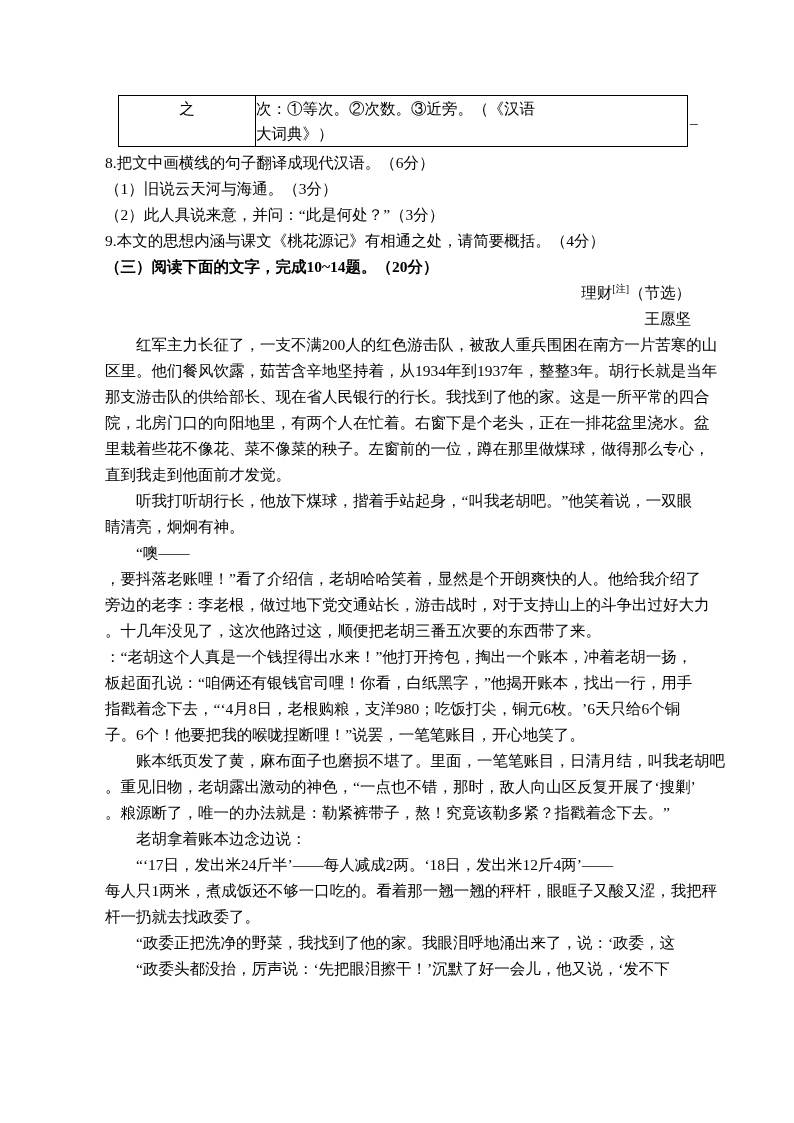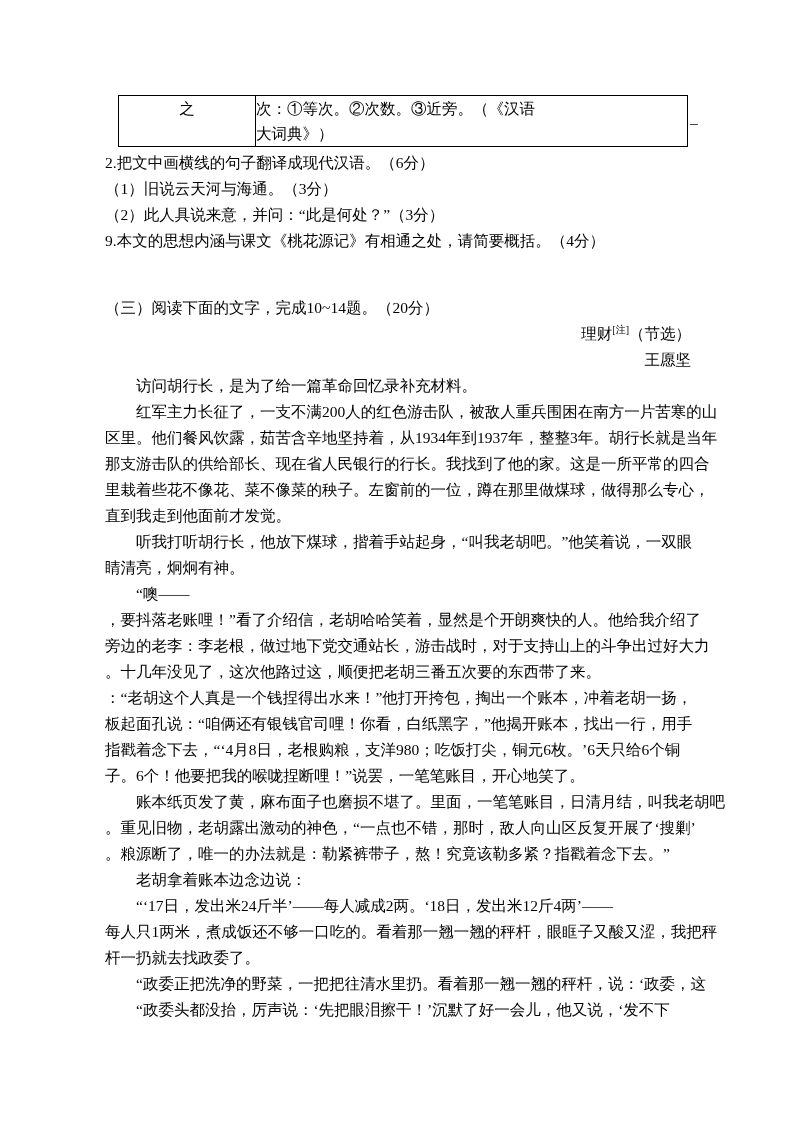--- a/index.html
+++ b/index.html
@@ -39,21 +39,21 @@
     left:585px; top:14px;
     font-size:15.5px;
   }
   .line {
     font-size:15.5px;
     line-height:26px;
     white-space:nowrap;
     overflow:visible;
   }
   .indent { text-indent:31px; }
-  .bold { font-weight:normal;margin-top:41px; }
+  .bold { font-weight:bold; }
   .center { text-align:right; }
   .block { margin-top:3px; }
   sup.note {
     font-size:10px;
     vertical-align:super;
     line-height:0;
   }
 </style>
 </head>
 <body>
@@ -71,46 +71,46 @@
             <div>大词典》）</div>
           </td>
         </tr>
       </tbody>
         </table>
       <span class="stray-underscore">_</span>
     </div>
 
     <div class="block">
 
-        <div class="line">2.把文中画横线的句子翻译成现代汉语。（6分）</div>
+        <div class="line">8.把文中画横线的句子翻译成现代汉语。（6分）</div>
 
         <div class="line">（1）旧说云天河与海通。（3分）</div>
 
         <div class="line">（2）此人具说来意，并问：“此是何处？”（3分）</div>
 
         <div class="line">9.本文的思想内涵与课文《桃花源记》有相通之处，请简要概括。（4分）</div>
 
         <div class="line bold">（三）阅读下面的文字，完成10~14题。（20分）</div>
       </div>
 
     <div class="line center">
       <span>理财</span><sup class="note">[注]</sup><span>（节选）</span>
     </div>
     <div class="line center">王愿坚</div>
 
     <div>
 
-        <div class="line indent">访问胡行长，是为了给一篇革命回忆录补充材料。</div>
 
         <div class="line indent">红军主力长征了，一支不满200人的红色游击队，被敌人重兵围困在南方一片苦寒的山</div>
 
         <div class="line">区里。他们餐风饮露，茹苦含辛地坚持着，从1934年到1937年，整整3年。胡行长就是当年</div>
 
         <div class="line">那支游击队的供给部长、现在省人民银行的行长。我找到了他的家。这是一所平常的四合</div>
 
+        <div class="line">院，北房门口的向阳地里，有两个人在忙着。右窗下是个老头，正在一排花盆里浇水。盆</div>
 
         <div class="line">里栽着些花不像花、菜不像菜的秧子。左窗前的一位，蹲在那里做煤球，做得那么专心，</div>
 
         <div class="line">直到我走到他面前才发觉。</div>
 
         <div class="line indent">听我打听胡行长，他放下煤球，揩着手站起身，“叫我老胡吧。”他笑着说，一双眼</div>
 
         <div class="line">睛清亮，炯炯有神。</div>
 
         <div class="line indent">“噢——</div>
@@ -137,20 +137,20 @@
         <div class="line">。粮源断了，唯一的办法就是：勒紧裤带子，熬！究竟该勒多紧？指戳着念下去。”</div>
 
         <div class="line indent">老胡拿着账本边念边说：</div>
 
         <div class="line indent">“‘17日，发出米24斤半’——每人减成2两。‘18日，发出米12斤4两’——</div>
 
         <div class="line">每人只1两米，煮成饭还不够一口吃的。看着那一翘一翘的秤杆，眼眶子又酸又涩，我把秤</div>
 
         <div class="line">杆一扔就去找政委了。</div>
 
-        <div class="line indent">“政委正把洗净的野菜，一把把往清水里扔。看着那一翘一翘的秤杆，说：‘政委，这</div>
+        <div class="line indent">“政委正把洗净的野菜，我找到了他的家。我眼泪呼地涌出来了，说：‘政委，这</div>
 
 
         <div class="line indent">“政委头都没抬，厉声说：‘先把眼泪擦干！’沉默了好一会儿，他又说，‘发不下</div>
       </div>
 
   </div>
 </div>
 
 </body></html>

